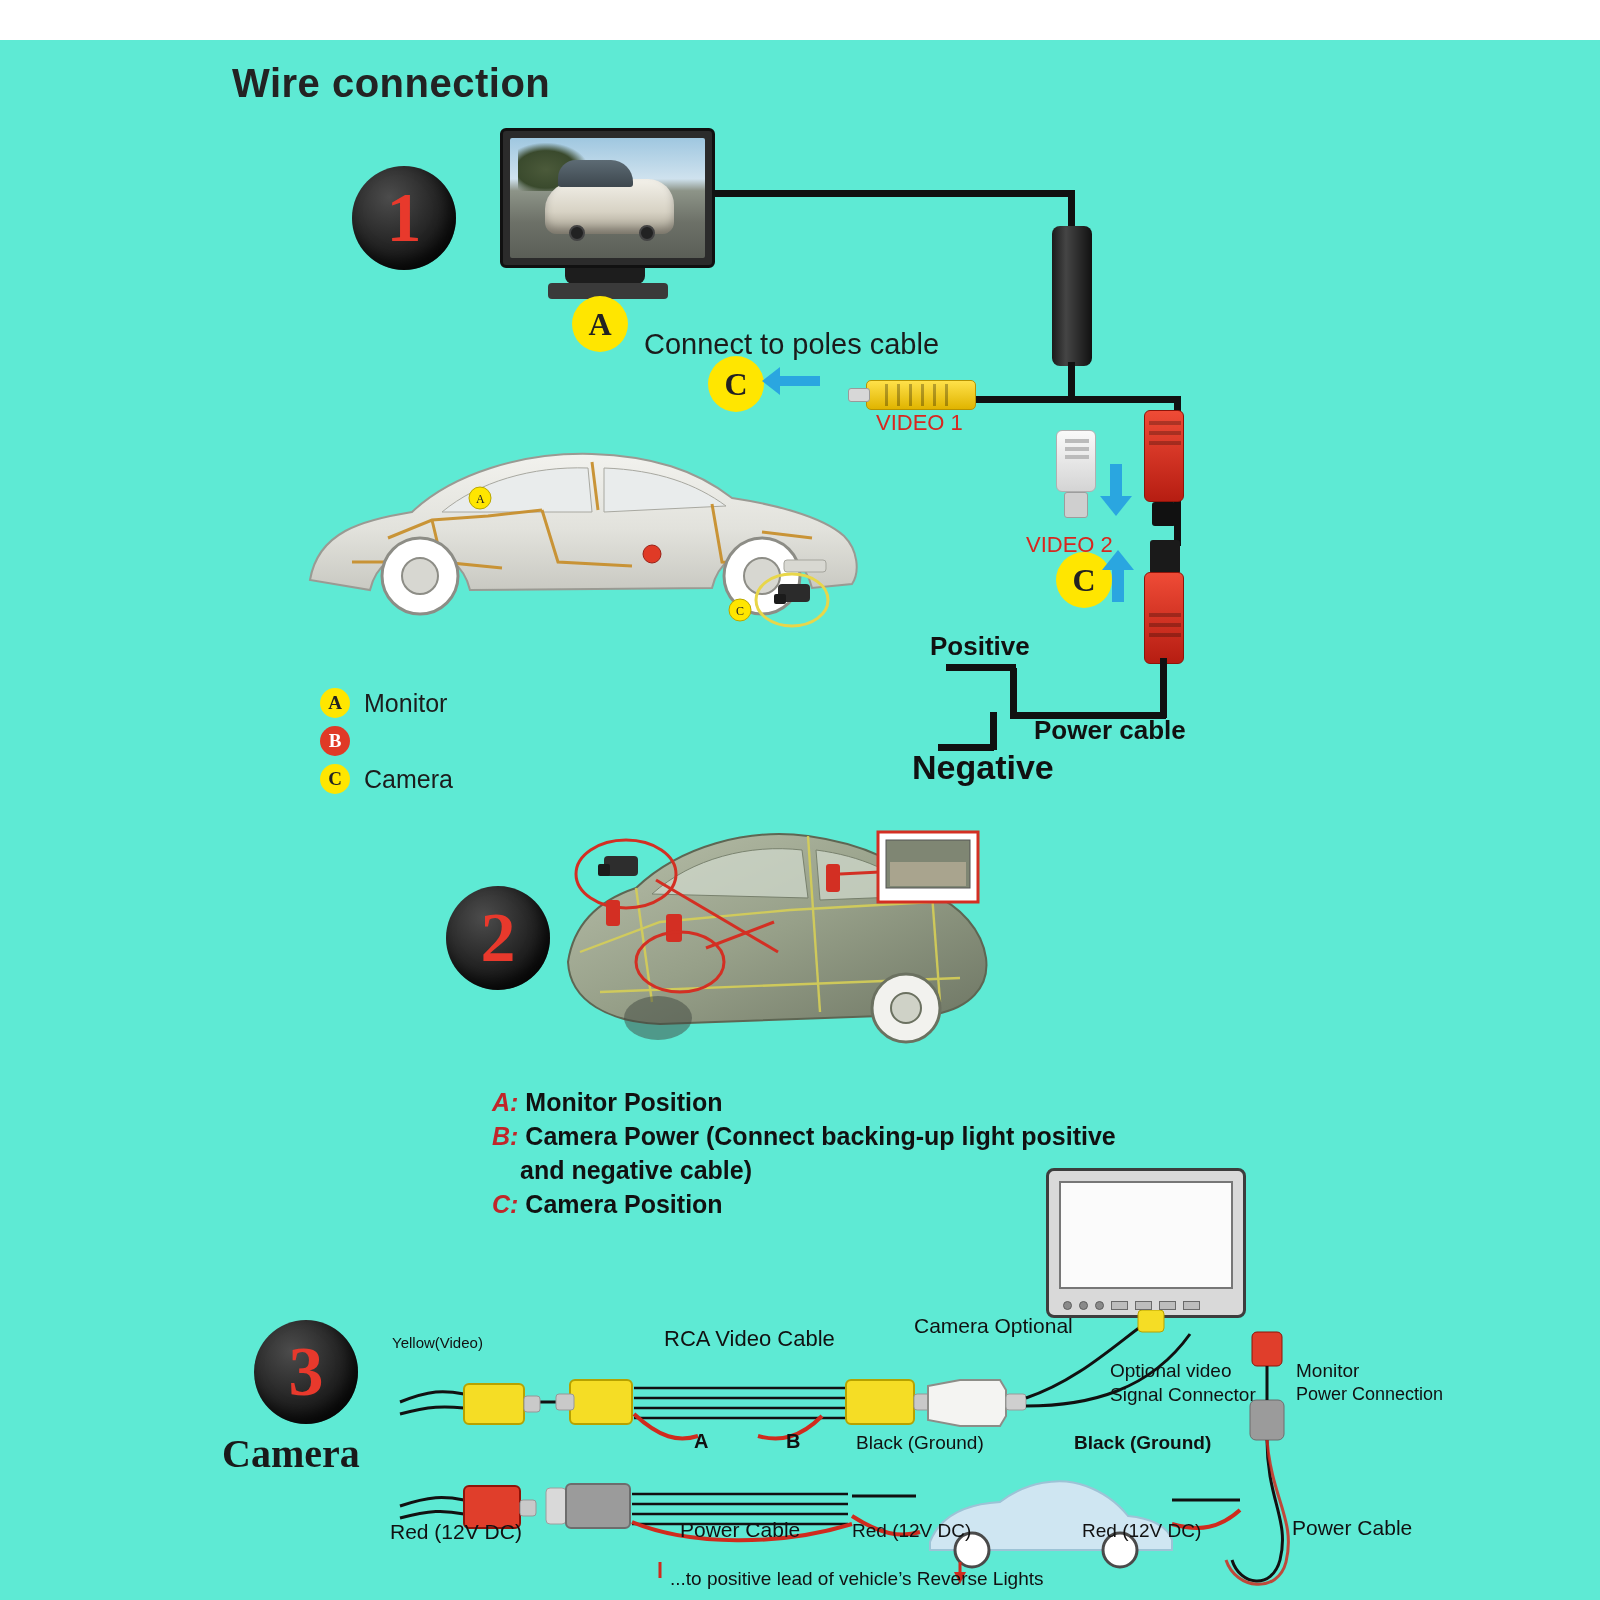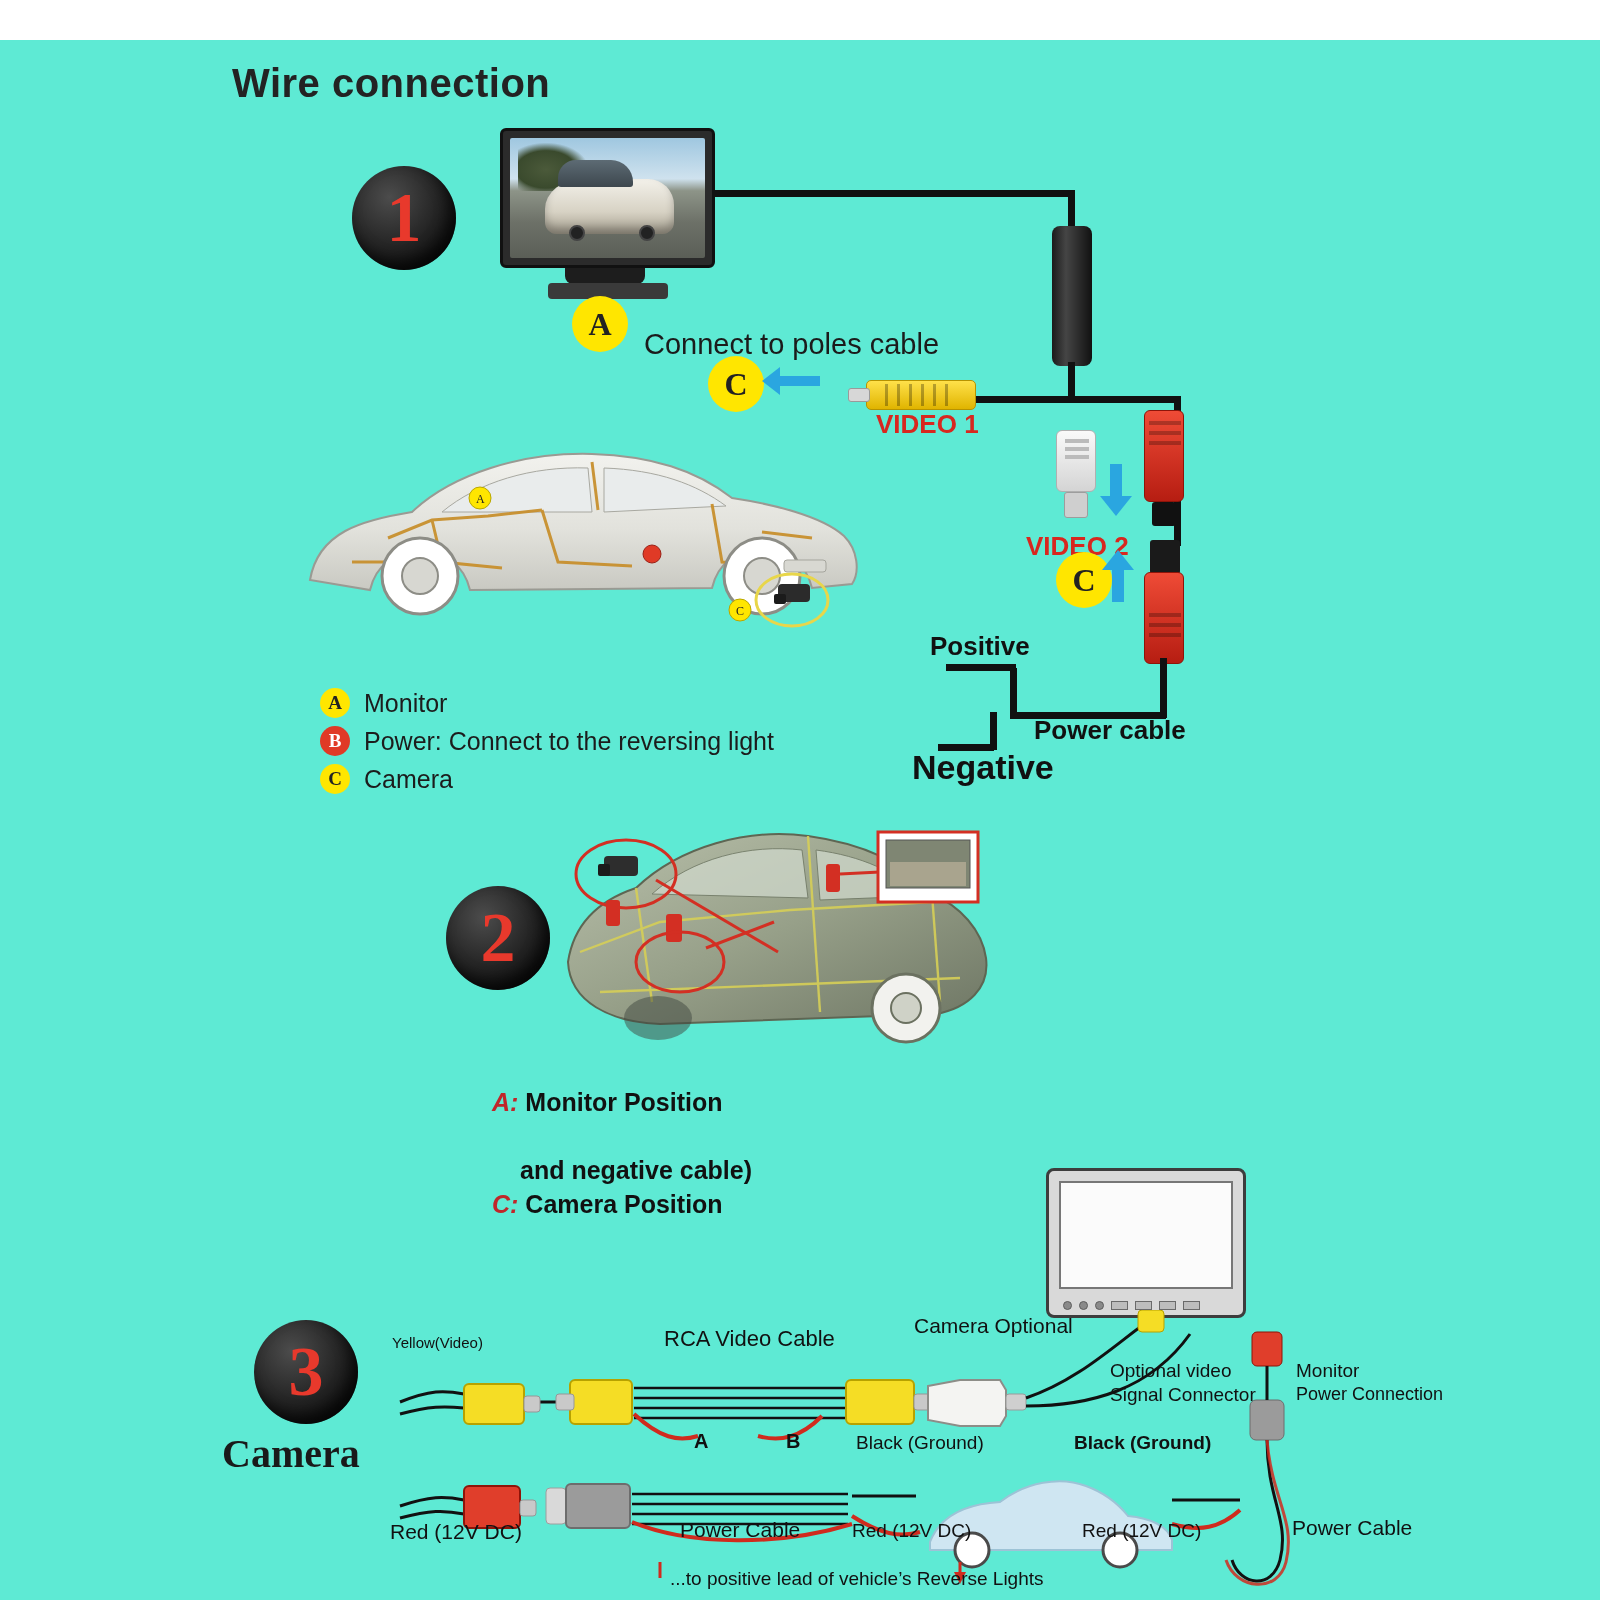--- a/index.html
+++ b/index.html
@@ -52,21 +52,21 @@
     display: flex; align-items: center; justify-content: center;
     font-size: 19px; font-weight: 700; font-family: "Liberation Serif", serif;
     flex: 0 0 auto;
   }
   .legend-badge.red { background: #e03a26; color: #fff; }
   .legend-text { font-size: 25px; color: #1c1c1c; }
 
   .abc-row { position: absolute; font-size: 25px; color: #111; font-weight: 700; }
   .abc-row .k { color: #c0262a; font-style: italic; font-weight: 700; }
 
-  .label-red { color: #d8271f; font-weight: 700; font-size: 26px; }
+  .label-red { color: #d8271f; font-weight: 400; font-size: 22px; }
 
   
   .monitor1 {
     position: absolute;
     width: 215px; height: 140px;
     background: #2b2b2b; border-radius: 6px;
     border: 3px solid #111;
     padding: 7px;
   }
   .monitor1 .screen {
@@ -271,21 +271,20 @@
       <rect x="482" y="182" width="12" height="10" rx="2" fill="#1b1b1b"></rect>
     </svg>
   </div>
 
   <div class="legend-row" style="left:320px; top:648px;">
     <div class="legend-badge">A</div>
     <div class="legend-text">Monitor</div>
   </div>
   <div class="legend-row" style="left:320px; top:686px;">
     <div class="legend-badge red">B</div>
-    <div class="legend-text">Power: Connect to the reversing light</div>
   </div>
   <div class="legend-row" style="left:320px; top:724px;">
     <div class="legend-badge">C</div>
     <div class="legend-text">Camera</div>
   </div>
 
   <div class="step-badge abs" style="left:446px; top:846px;">2</div>
 
   <div class="ghostcar2" style="left:540px; top:762px; width:470px; height:280px;">
     <svg width="470" height="280" viewBox="0 0 470 280">
@@ -326,20 +325,24 @@
       <rect x="338" y="30" width="100" height="70" fill="#ffffff" stroke="#d32f23" stroke-width="3"></rect>
       <rect x="346" y="38" width="84" height="48" fill="#7f8673" stroke="#555"></rect>
       <rect x="350" y="60" width="76" height="24" fill="#a9a48e"></rect>
     </svg>
   </div>
 
   <div class="abc-row" style="left:492px; top:1048px;">
     <span class="k">A:</span>
     <span>Monitor Position</span>
   </div>
+  <div class="abc-row" style="left:492px; top:1082px;">
+    <span class="k">B:</span>
+    <span>Camera Power (Connect backing-up light positive</span>
+  </div>
   <div class="abc-row" style="left:520px; top:1116px;">
     <span>and negative cable)</span>
   </div>
   <div class="abc-row" style="left:492px; top:1150px;">
     <span class="k">C:</span>
     <span>Camera Position</span>
   </div>
 
   <div class="step-badge abs" style="left:254px; top:1280px;">3</div>
   <div class="camera-word" style="left:222px; top:1390px;">Camera</div>

